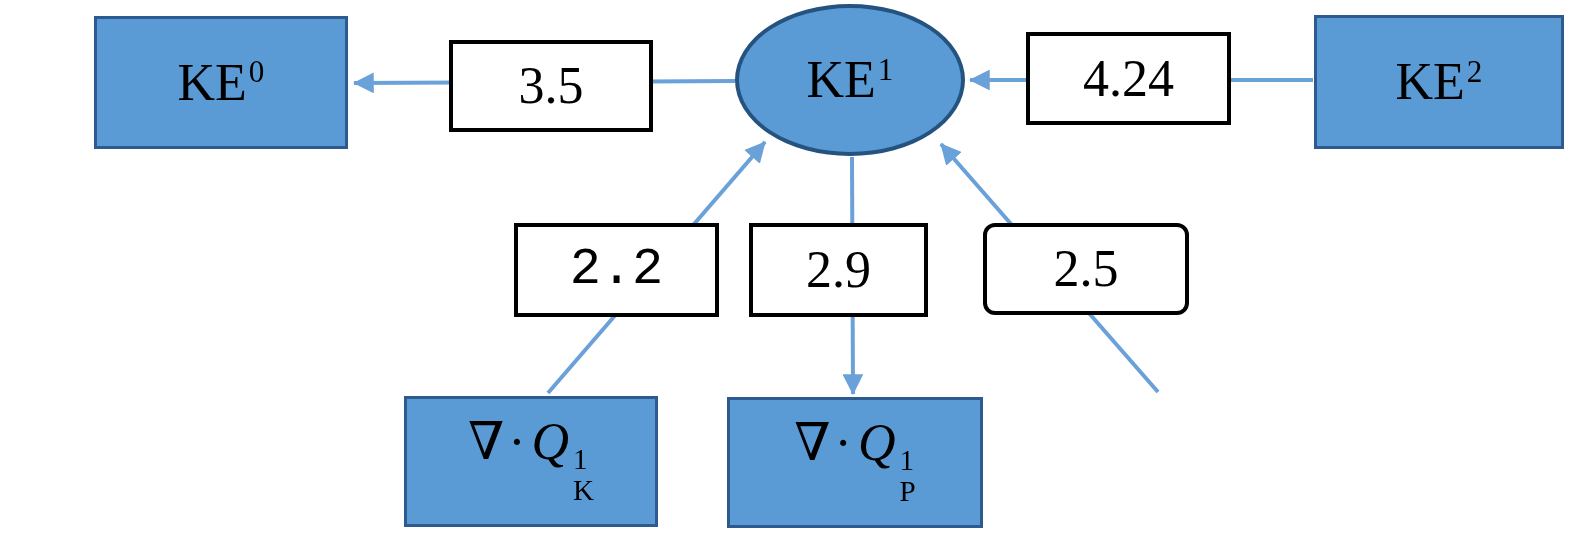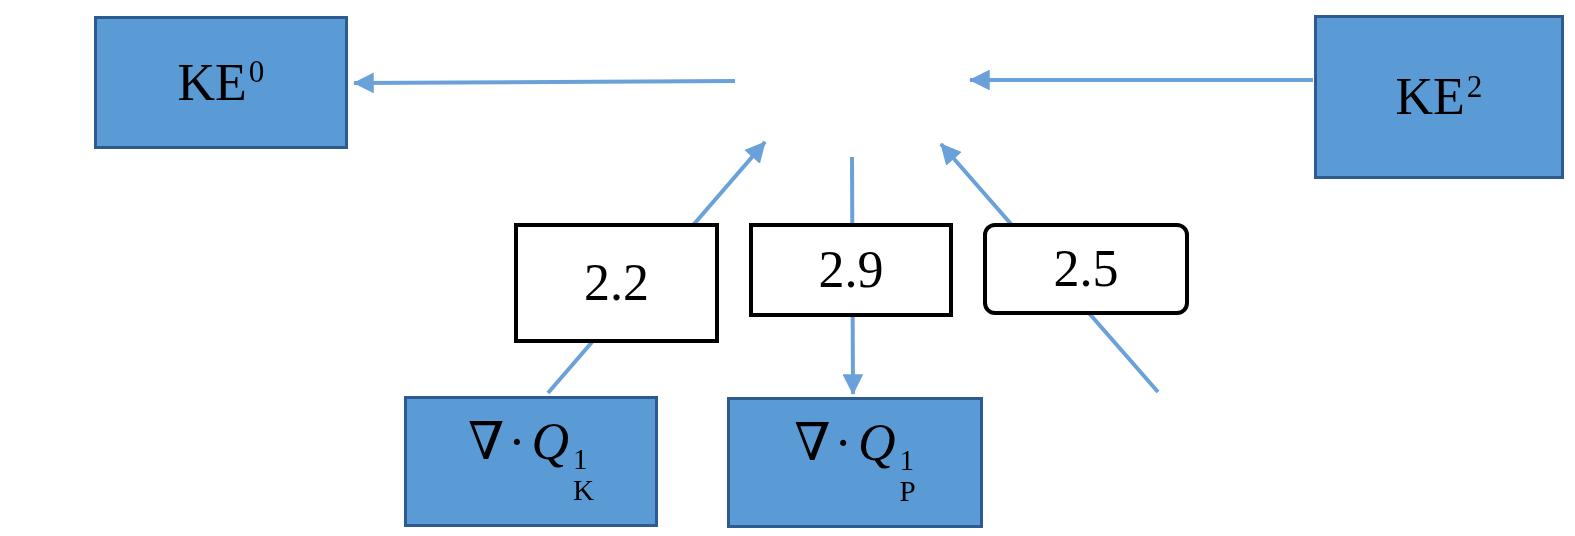--- a/index.html
+++ b/index.html
@@ -22,40 +22,43 @@
   .sup{font-size:60%;position:relative;top:-0.55em;margin-left:2px;font-style:normal;}
   .pfx{letter-spacing:4px;margin-right:2px;}
   .var{font-style:italic;}
   .stack{
     display:inline-flex;flex-direction:column;align-items:flex-start;
     font-size:56%;line-height:1.08;vertical-align:-0.33em;margin-left:4px;font-style:normal;
   }
   
   #ke0{left:48px;top:16px;width:254px;height:133px;}
   #ke1{left:689px;top:4px;width:230px;height:152px;}
-  #ke2{left:1268px;top:15px;width:250px;height:164px;}
+  #ke2{left:1268px;top:15px;width:250px;height:134px;}
   #qk{left:358px;top:396px;width:254px;height:131px;}
   #qp{left:681px;top:397px;width:256px;height:131px;}
   #b1{left:993px;top:395px;width:259px;height:133px;}
   
   #v0{left:403px;top:40px;width:204px;height:92px;}
   #v1{left:980px;top:32px;width:205px;height:93px;}
-  #v2{left:468px;top:223px;width:205px;height:120px;}
-  #v3{left:703px;top:223px;width:204px;height:94px;}
+  #v2{left:468px;top:223px;width:205px;height:94px;font-family:Liberation Mono, monospace;}
+  #v3{left:703px;top:223px;width:179px;height:94px;}
   #v4{left:937px;top:223px;width:206px;height:92px;border-radius:12px;}
 </style>
 </head>
 <body>
 
 <div class="stage">
 
   <div class="node" id="ke0">
     <span><span>KE</span><span class="sup">0</span></span>
   </div>
 
+  <div class="node ellipse" id="ke1">
+    <span><span>KE</span><span class="sup">1</span></span>
+  </div>
 
   <div class="node" id="ke2">
     <span><span>KE</span><span class="sup">2</span></span>
   </div>
 
   <div class="node" id="qk">
     <span><span class="pfx">∇·</span><span class="var">Q</span><span class="stack">
           <span>1</span>
           <span>K</span>
         </span></span>
@@ -75,20 +78,26 @@
         <path d="M0,0 L10,5 L0,10 z" fill="#6ba1d9"></path>
       </marker>
     </defs>
     <line x1="689" y1="81" x2="308" y2="83" stroke="#6ba1d9" stroke-width="4" marker-end="url(#ah)"></line>
     <line x1="1267" y1="80" x2="924" y2="80" stroke="#6ba1d9" stroke-width="4" marker-end="url(#ah)"></line>
     <line x1="502" y1="393" x2="719" y2="142" stroke="#6ba1d9" stroke-width="4" marker-end="url(#ah)"></line>
     <line x1="806" y1="157" x2="807" y2="394" stroke="#6ba1d9" stroke-width="4" marker-end="url(#ah)"></line>
     <line x1="1112" y1="392" x2="895" y2="144" stroke="#6ba1d9" stroke-width="4" marker-end="url(#ah)"></line>
   </svg>
 
+  <div class="vbox" id="v0">
+    <span>3.5</span>
+  </div>
+  <div class="vbox" id="v1">
+    <span>4.24</span>
+  </div>
   <div class="vbox" id="v2">
     <span>2.2</span>
   </div>
   <div class="vbox" id="v3">
     <span>2.9</span>
   </div>
   <div class="vbox" id="v4">
     <span>2.5</span>
   </div>
 

